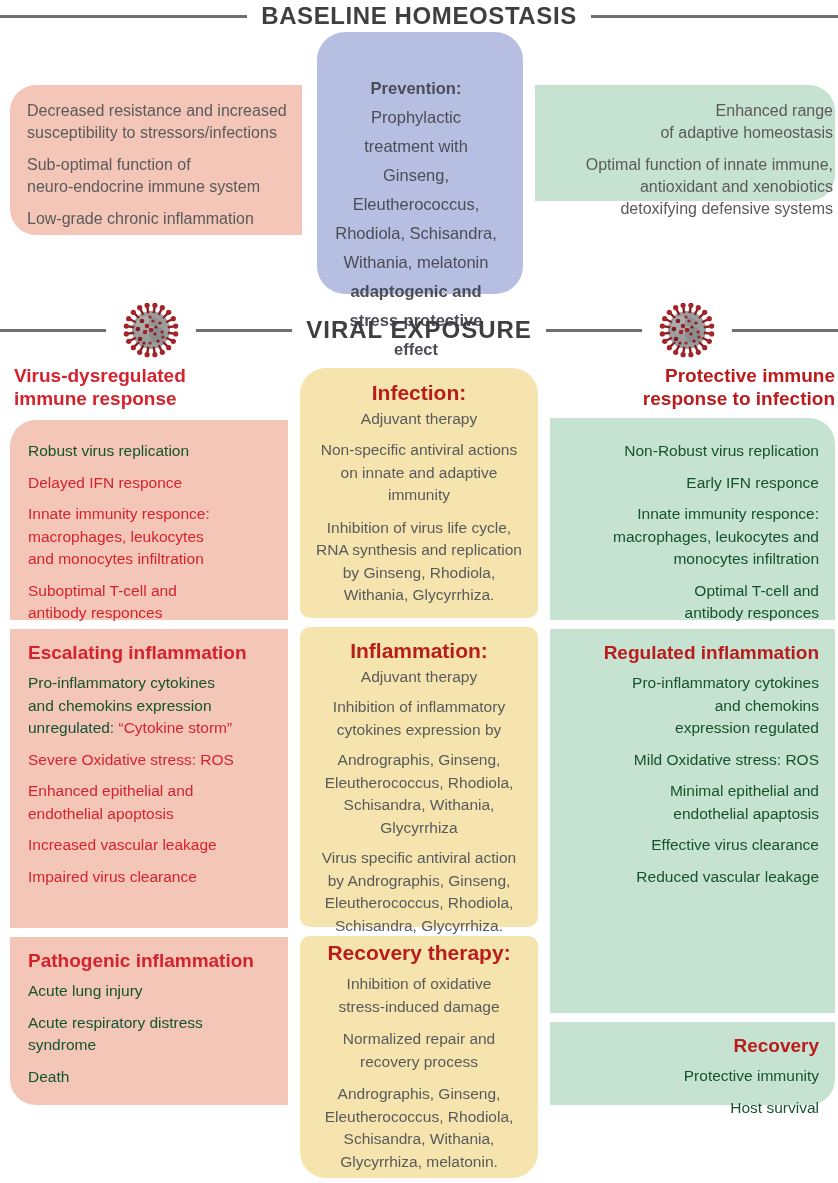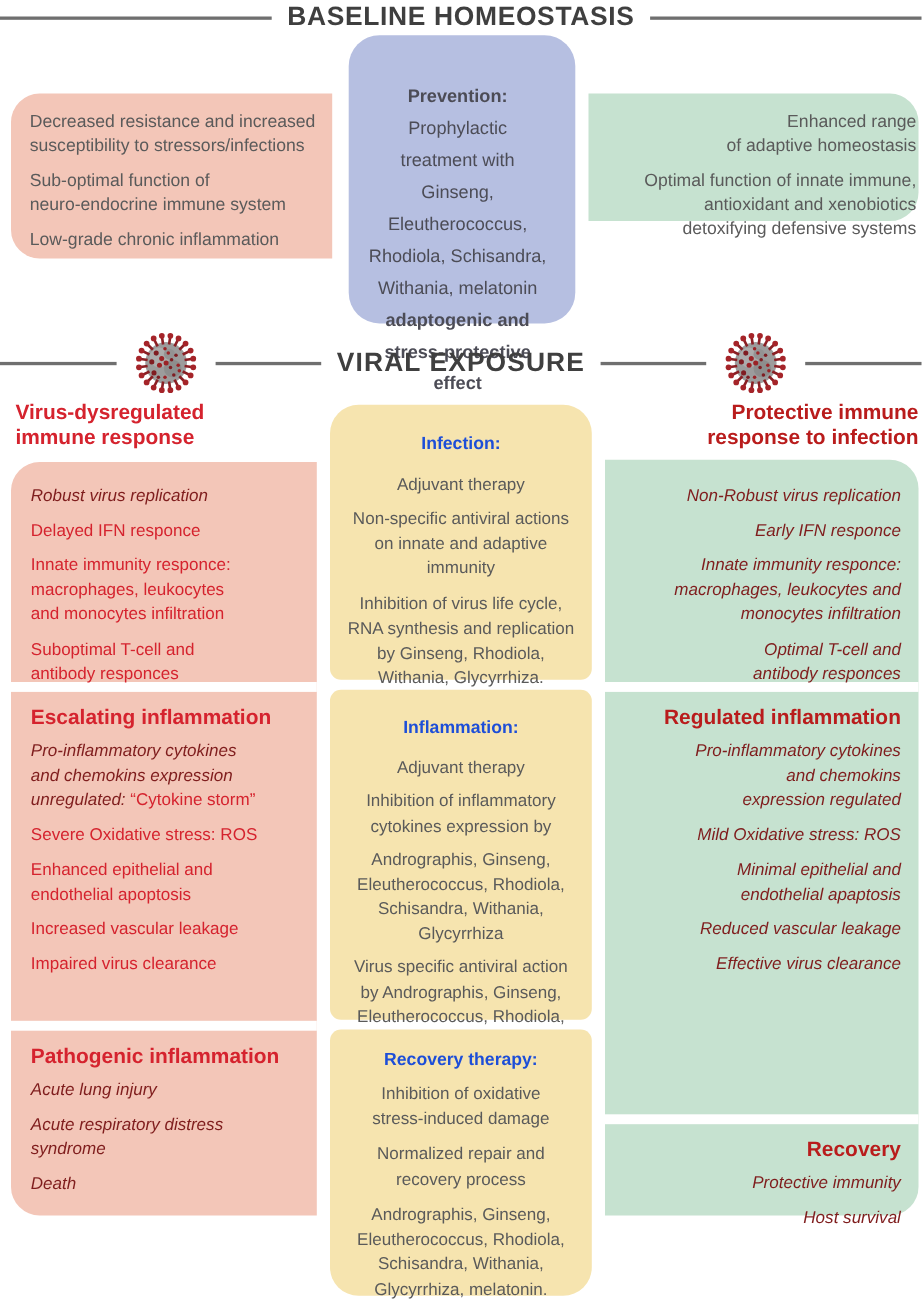--- a/index.html
+++ b/index.html
@@ -13,37 +13,37 @@
   .rule.mid{flex:0 0 96px;}
   .figtitle{font-weight:bold;font-size:24px;color:#3f3f3f;letter-spacing:.6px;white-space:nowrap;}
   .virus{width:62px;height:62px;flex:0 0 62px;display:inline-block;}
   
   .pinkbg{background:#f3c6b8;}
   .greenbg{background:#c6e2d0;}
   .yellowbg{background:#f6e4af;}
   .bluebg{background:#b6bfe1;}
   .item{font-size:15.5px;line-height:22.5px;margin:0 0 9px;}
   .red{color:#d5232e;}
-  .gray{color:#7f1d1d;font-style:italic;}
+  .gray{color:#14532d;}
   .blue{color:#b91c1c;}
   .colhead{font-size:19px;font-weight:bold;line-height:23px;margin:0 0 8px;}
   .outhead{font-size:19px;font-weight:bold;line-height:23px;}
   .sec{box-sizing:border-box;padding:12px 14px 0 18px;}
   .sec.right{text-align:right;padding:12px 16px 0 14px;}
   .sep{height:9px;background:#ffffff;}
   
   .prevention{border-radius:28px;text-align:center;padding:13px 18px 0 10px;color:#4c4c56;
               font-size:16.5px;line-height:29px;}
   .prevention .b{font-weight:bold;}
   
   .blbox{font-size:16px;line-height:22px;}
   .blbox p{margin:0 0 10px;}
   
   .ybox{left:300px;width:238px;text-align:center;padding:10px 5px 0 5px;}
-  .ytitle{font-size:16px;font-weight:bold;line-height:22px;margin:15px;color:#1d4ed8;}
+  .ytitle{font-size:21px;font-weight:bold;line-height:22px;margin:4px;color:#b91c1c;}
   .ysub{font-size:15.5px;line-height:22px;margin:0 0 9px;color:#5a5a5a;}
   .ybox .item{margin-bottom:10px;}
 </style>
 </head>
 <body>
 
 <div id="figure">
 
   <div class="abs titlebar" style="top:4px;height:24px;">
     <span class="rule"></span>
@@ -300,22 +300,22 @@
     </div>
     <div class="sep"></div>
     <div class="sec right" style="height:384px;">
       <p class="colhead blue">Regulated inflammation</p>
       <p class="item pre gray">Pro-inflammatory cytokines
 and chemokins
 expression regulated</p>
       <p class="item pre gray">Mild Oxidative stress: ROS</p>
       <p class="item pre gray">Minimal epithelial and
 endothelial apaptosis</p>
+      <p class="item pre gray">Effective virus clearance</p>
       <p class="item pre gray">Reduced vascular leakage</p>
-      <p class="item pre gray">Effective virus clearance</p>
     </div>
     <div class="sep"></div>
     <div class="sec right" style="height:168px;">
       <p class="colhead blue">Recovery</p>
       <p class="item pre gray">Protective immunity</p>
       <p class="item pre gray">Host survival</p>
     </div>
   </div>
 
 </div>

